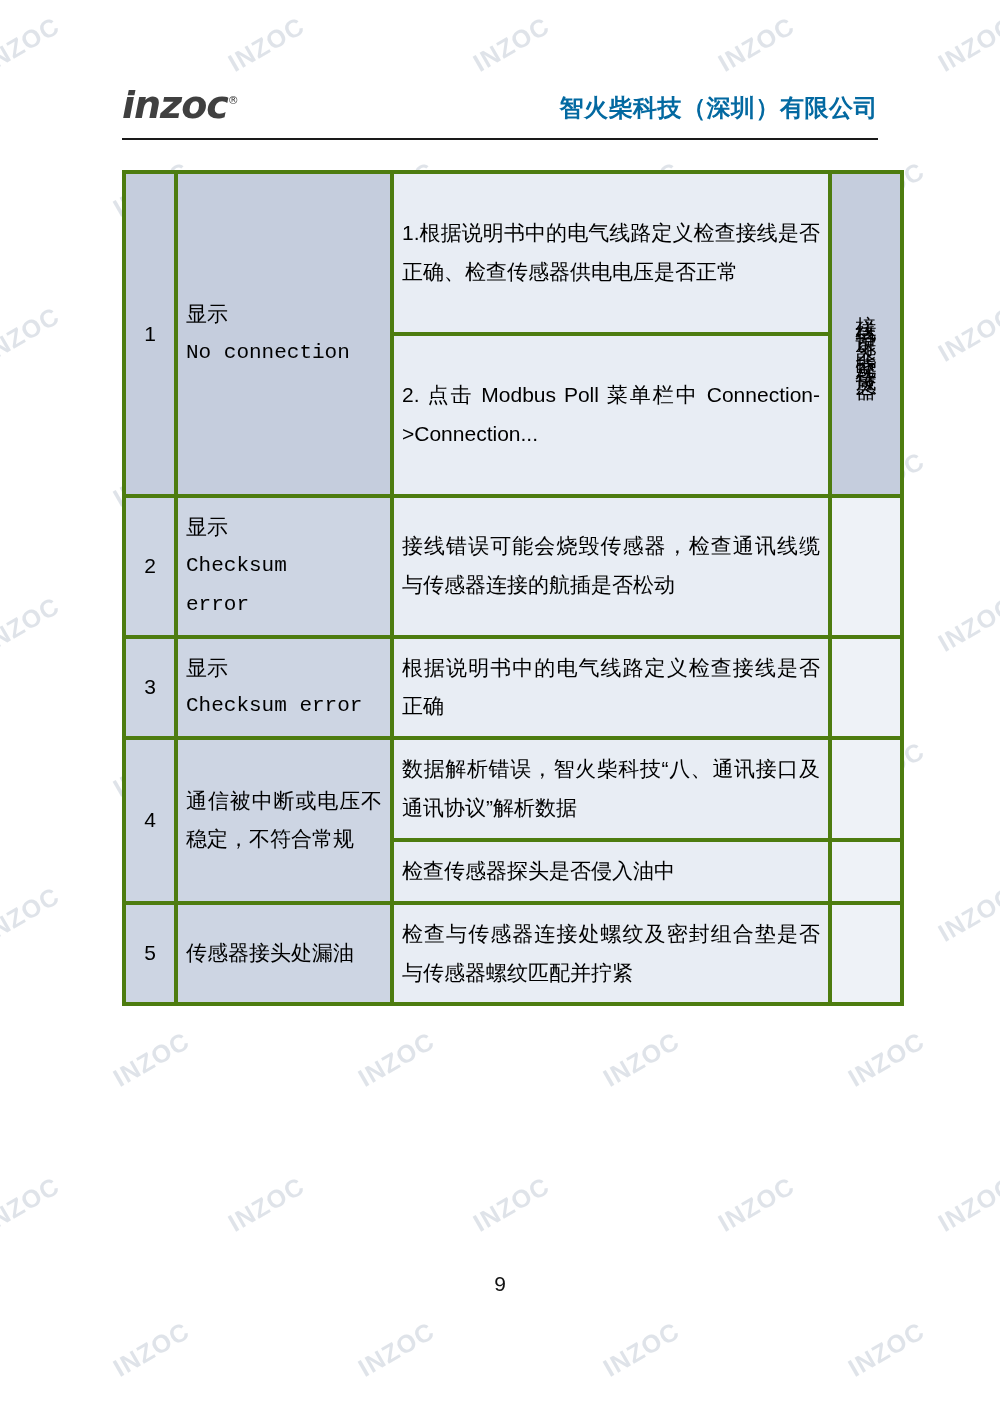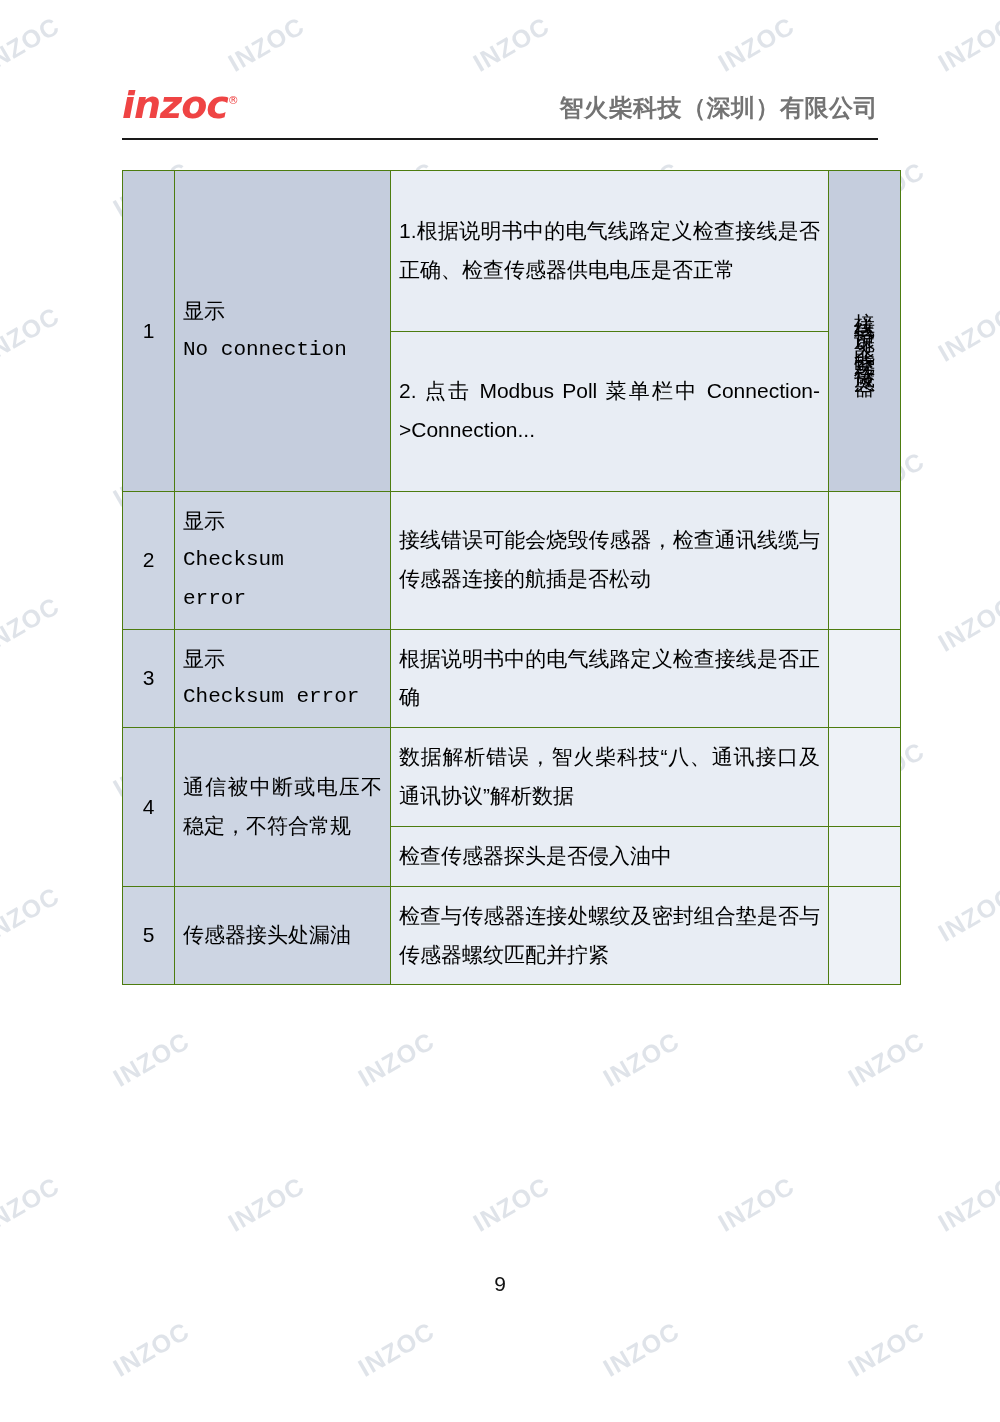--- a/index.html
+++ b/index.html
@@ -58,54 +58,54 @@
   }
   .logo {
     position: absolute;
     left: 0px;
     top: 8px;
     font-family: "DejaVu Sans", sans-serif;
     font-weight: bold;
     font-style: italic;
     font-size: 38px;
     letter-spacing: -1px;
-    color: #ef4444;
+    color: #404040;
     line-height: 1;
   }
   .logo .reg {
     font-size: 11px;
     vertical-align: super;
     font-style: normal;
     font-weight: normal;
   }
   .company {
     position: absolute;
     right: 0px;
     top: 14px;
     font-size: 24px;
     font-weight: bold;
-    color: #737373;
+    color: #0369a1;
     letter-spacing: .5px;
     white-space: nowrap;
   }
 
   
   .tbl-wrap {
     position: absolute;
     left: 122px;
     top: 170px;
     width: 760px;
   }
   table.fault {
     border-collapse: collapse;
     width: 760px;
     table-layout: fixed;
   }
   table.fault td {
-    border: 1px solid #4d7c0f;
+    border: 4px solid #4d7c0f;
     vertical-align: middle;
     padding: 10px 8px;
     font-size: 21px;
     line-height: 1.85;
     box-sizing: border-box;
   }
   .col-no    { width: 52px; text-align: center; font-size: 21px; }
   .col-sym   { width: 216px; }
   .col-sol   { width: 438px; }
   .col-note  { width: 72px; }

